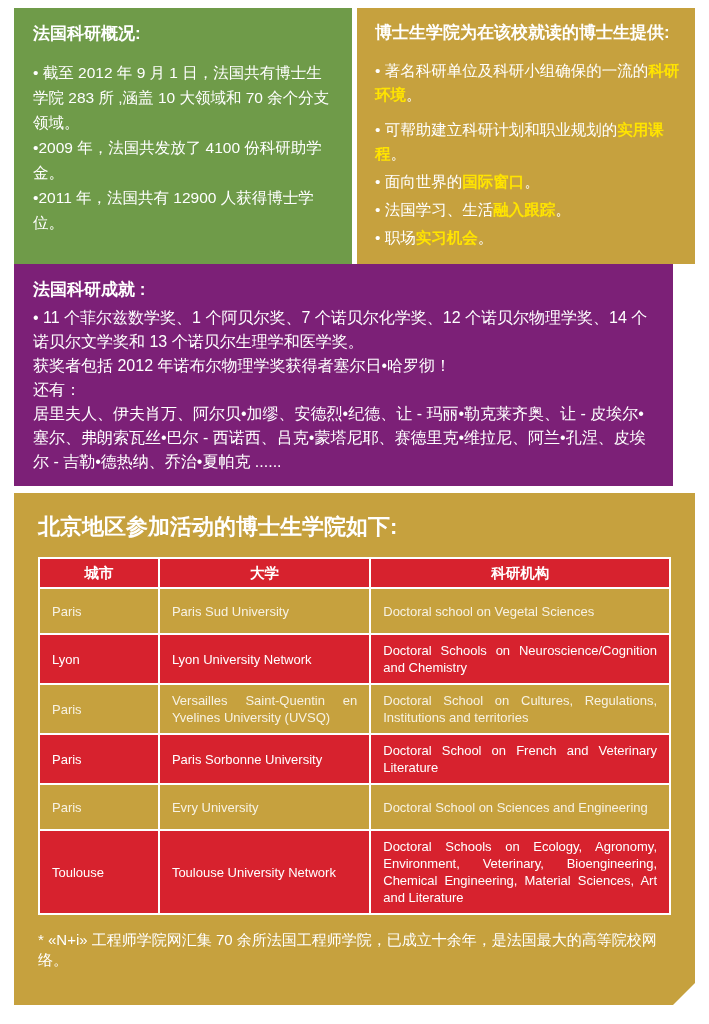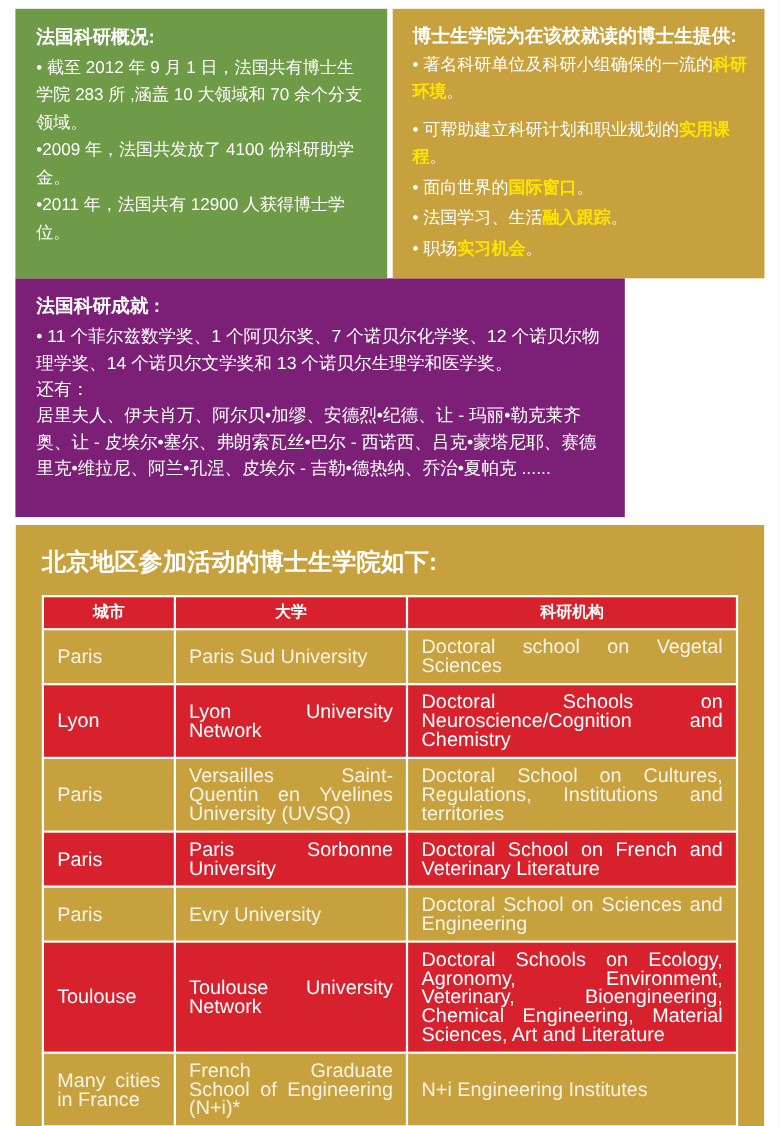--- a/index.html
+++ b/index.html
@@ -19,47 +19,47 @@
   
   .top-row{display:flex;gap:5px;}
   .box-green{
     width:338px;min-height:202px;background:var(--green);color:#fff;
     padding:13px 17px 10px 19px;font-size:15.5px;line-height:25px;
   }
   .box-offers{
     flex:1;min-height:202px;background:var(--gold);color:#fff;
     padding:13px 14px 10px 18px;font-size:15.5px;line-height:24px;
   }
-  .box-title{font-weight:bold;font-size:17px;margin-bottom:3px;}
+  .box-title{font-weight:bold;font-size:17px;margin-bottom:14px;}
   .offers-list .gbullet{margin-bottom:4px;}
   .offers-list .gbullet:first-child{margin-bottom:11px;}
   .hl{color:var(--highlight);font-weight:bold;}
 
   
   .box-achievements{
-    width:554px;min-height:217px;background:var(--purple);color:#fff;
+    width:659px;min-height:217px;background:var(--purple);color:#fff;
     padding:14px 19px 12px 19px;font-size:16px;line-height:24px;
   }
   .box-achievements .box-title{margin-bottom:4px;}
   .box-achievements p{margin:0;}
 
   
   .box-beijing{
     width:681px;min-height:512px;background:var(--gold);color:#fff;
     margin-top:7px;padding:19px 24px 16px 24px;
     clip-path:polygon(0 0,100% 0,100% calc(100% - 22px),calc(100% - 22px) 100%,0 100%);
   }
   .beijing-title{font-weight:bold;font-size:22px;margin-bottom:15px;}
 
   table.schools{
     width:100%;border-collapse:collapse;
   }
   table.schools th, table.schools td{
     border:2px solid #ffffff;padding:7px 12px;vertical-align:middle;
-    font-size:18px;line-height:17px;color:#fff;
+    font-size:13px;line-height:17px;color:#fff;
   }
   table.schools thead th{
     background:var(--red);text-align:center;font-weight:bold;font-size:14.5px;
     height:30px;padding:5px 12px;
   }
   table.schools tbody td{height:46px;text-align:justify;}
   tr.variant-red td{background:var(--red);}
   tr.variant-gold td{background:transparent;color:var(--cream);}
   .col-city{width:19%;} .col-univ{width:33.5%;} .col-inst{width:47.5%;}
 
@@ -89,20 +89,21 @@
             <div class="gbullet"><span>• 法国学习、生活</span><span class="hl">融入跟踪</span><span>。</span></div>
             <div class="gbullet"><span>• 职场</span><span class="hl">实习机会</span><span>。</span></div>
           </div>
       </div>
     </div>
 
     <div class="box-achievements">
       <div class="box-title">法国科研成就 :</div>
       <div id="achievements-text">
           <p>• 11 个菲尔兹数学奖、1 个阿贝尔奖、7 个诺贝尔化学奖、12 个诺贝尔物理学奖、14 个诺贝尔文学奖和 13 个诺贝尔生理学和医学奖。</p>
+          <p>获奖者包括 2012 年诺布尔物理学奖获得者塞尔日•哈罗彻！</p>
           <p>还有：</p>
           <p>居里夫人、伊夫肖万、阿尔贝•加缪、安德烈•纪德、让 - 玛丽•勒克莱齐奥、让 - 皮埃尔•塞尔、弗朗索瓦丝•巴尔 - 西诺西、吕克•蒙塔尼耶、赛德里克•维拉尼、阿兰•孔涅、皮埃尔 - 吉勒•德热纳、乔治•夏帕克 ......</p>
         </div>
     </div>
 
     <div class="box-beijing">
       <div class="beijing-title">北京地区参加活动的博士生学院如下:</div>
       <table class="schools">
         <colgroup>
           <col class="col-city">
@@ -140,24 +141,19 @@
             <tr class="variant-gold">
               <td>Paris</td>
               <td>Evry University</td>
               <td>Doctoral School on Sciences and Engineering</td>
             </tr>
             <tr class="variant-red">
               <td>Toulouse</td>
               <td>Toulouse University Network</td>
               <td>Doctoral Schools on Ecology, Agronomy, Environment, Veterinary, Bioengineering, Chemical Engineering, Material Sciences, Art and Literature</td>
             </tr>
-            <tr class="variant-gold">
-              <td>Many cities in France</td>
-              <td>French Graduate School of Engineering (N+i)*</td>
-              <td>N+i Engineering Institutes</td>
-            </tr>
           </tbody>
       </table>
       <div class="footnote">* «N+i» 工程师学院网汇集 70 余所法国工程师学院，已成立十余年，是法国最大的高等院校网络。</div>
     </div>
 
   </div>
 </div>
 
 </body></html>

